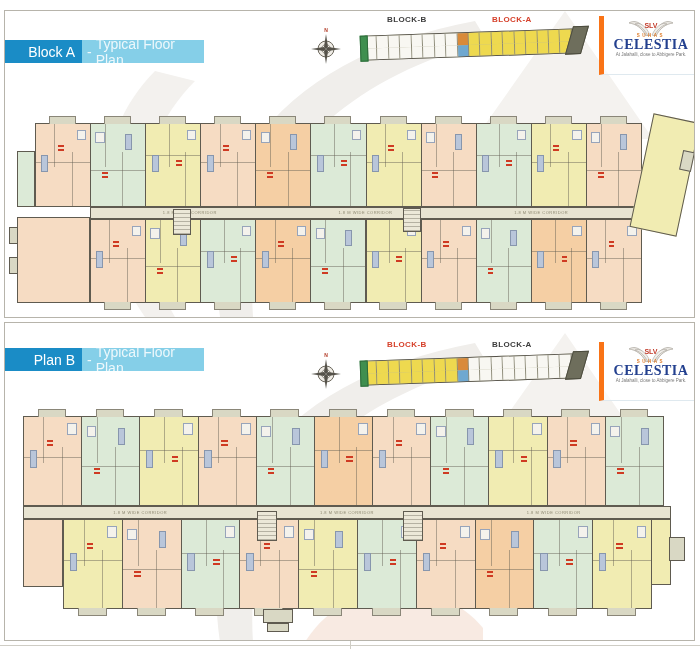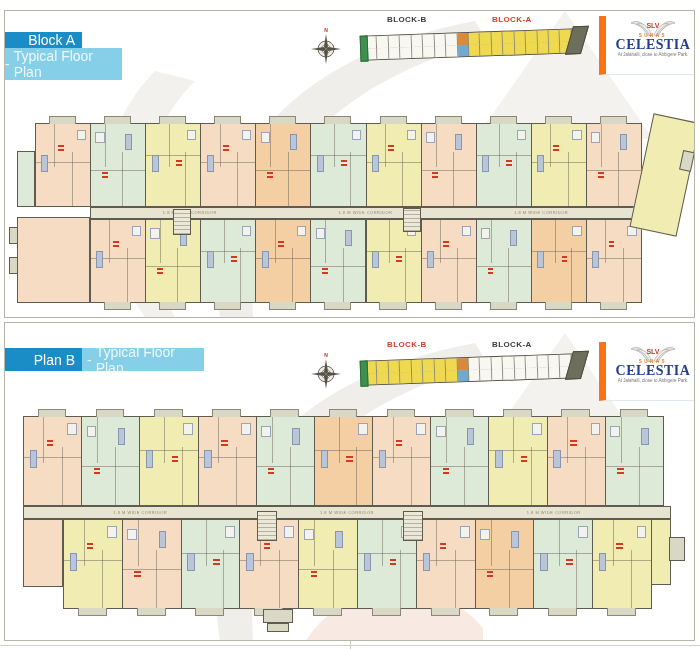--- a/index.html
+++ b/index.html
@@ -5,41 +5,41 @@
   html,body{margin:0;padding:0;}
   body{width:700px;height:649px;background:#ffffff;position:relative;overflow:hidden;
        font-family:"Liberation Sans",sans-serif;}
   .pageline{position:absolute;background:#cfcdc5;}
   .panel{position:absolute;left:4px;width:691px;border:1px solid #b7b4ab;background:#fff;box-sizing:border-box;overflow:hidden;}
   #panelA{top:10px;height:308px;}
   #panelB{top:322px;height:319px;}
   .wm{position:absolute;left:0;top:0;z-index:0;}
   
   .hdr{position:absolute;left:-5px;height:23px;display:flex;z-index:5;}
-  #panelA .hdr{top:21px;flex-direction:column;} #panelB .hdr{top:25px;}
+  #panelA .hdr{top:29px;} #panelB .hdr{top:25px;}
   .hdr-dark{width:82px;color:#fff;font-size:14px;display:flex;align-items:center;justify-content:flex-end;padding-right:7px;box-sizing:border-box;}
   .hdr-light{width:122px;font-size:14px;display:flex;align-items:center;gap:4px;padding-left:5px;box-sizing:border-box;color:rgba(255,255,255,0.85);}
   
   .compass{position:absolute;left:302px;width:38px;height:42px;z-index:5;}
   #panelA .compass{top:15px;} #panelB .compass{top:28px;}
   
   .keyplan{position:absolute;left:352px;width:228px;z-index:5;}
   #panelA .keyplan{top:4px;} #panelB .keyplan{top:17px;}
   .kp-labels{position:relative;height:12px;font-size:8px;font-weight:bold;letter-spacing:.4px;}
   .kp-lab{position:absolute;top:0;}
   .kp-lab-b{left:30px;} .kp-lab-a{left:135px;}
   .kp-strip{position:relative;margin-top:5px;margin-left:8px;width:208px;height:25px;border:1.5px solid #55524a;background:#b9b79f;transform:rotate(-2deg);box-sizing:border-box;}
   .kp-row{display:flex;height:50%;box-sizing:border-box;}
   .kp-row:first-child{border-bottom:1px solid #8c8a78;}
   .kp-cell{flex:1;border-right:1px solid #8c8a78;box-sizing:border-box;}
   .kp-cap{position:absolute;left:-6px;top:-1px;width:6px;height:104%;background:#3f8f4f;border:1px solid #2e6b3b;}
   .kp-wedge{position:absolute;right:-13px;top:-3px;width:14px;height:115%;background:#6e6e5c;transform:skewX(-18deg);border:1px solid #4c4c3e;}
   
   .logo{position:absolute;left:594px;width:94px;height:58px;z-index:5;text-align:center;
-        border-left:7px solid #f97316;border-bottom:1px solid #dfe9ef;background:rgba(255,255,255,0.6);}
+        border-left:5px solid #f97316;border-bottom:1px solid #dfe9ef;background:rgba(255,255,255,0.6);}
   #panelA .logo{top:5px;} #panelB .logo{top:19px;}
   .wings{display:block;margin:2px auto 0;}
   .slv{position:absolute;top:6px;left:0;width:100%;font-size:7px;font-weight:bold;color:#c23b2a;}
   .suhas{font-size:4.5px;letter-spacing:2.5px;color:#e07f2e;font-weight:bold;margin-top:-3px;}
   .celestia{font-family:"Liberation Serif",serif;font-size:14px;font-weight:bold;color:#23408f;letter-spacing:.5px;line-height:13px;}
   .tagline{font-size:4.5px;color:#777;margin-top:1px;}
   
   .plan{position:absolute;left:0;top:0;width:100%;height:100%;z-index:2;}
   .plan > div{position:absolute;box-sizing:border-box;}
   .unit{border:1px solid #5f5b50;}

